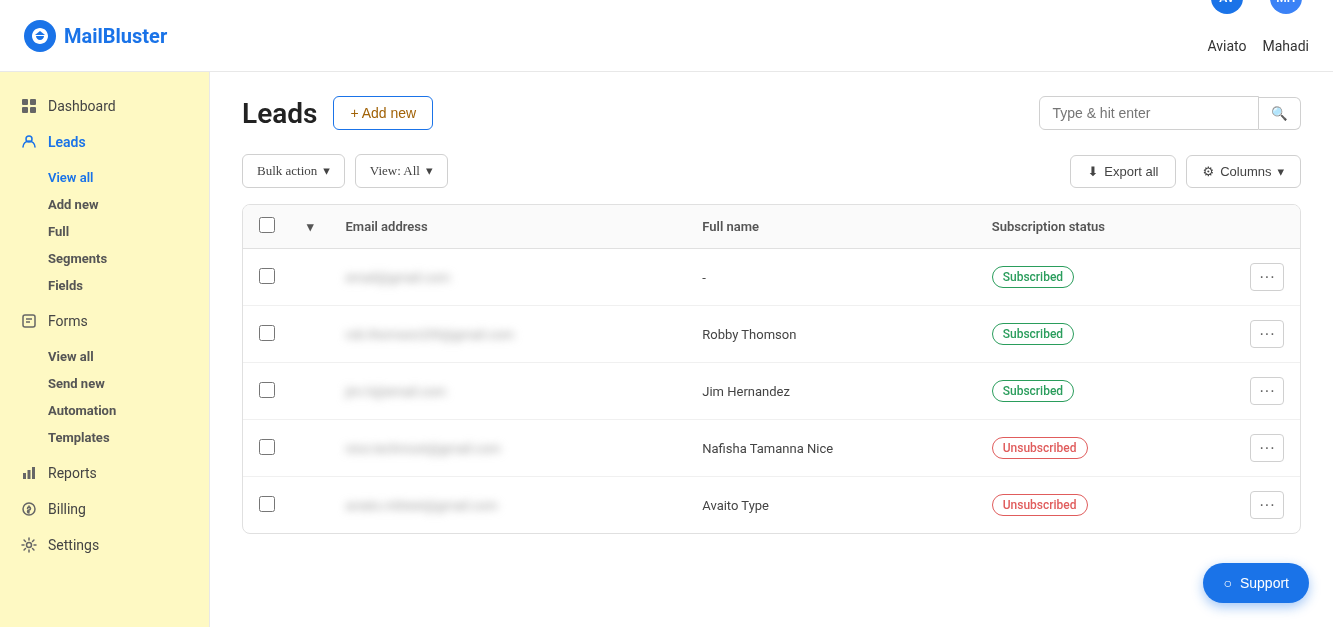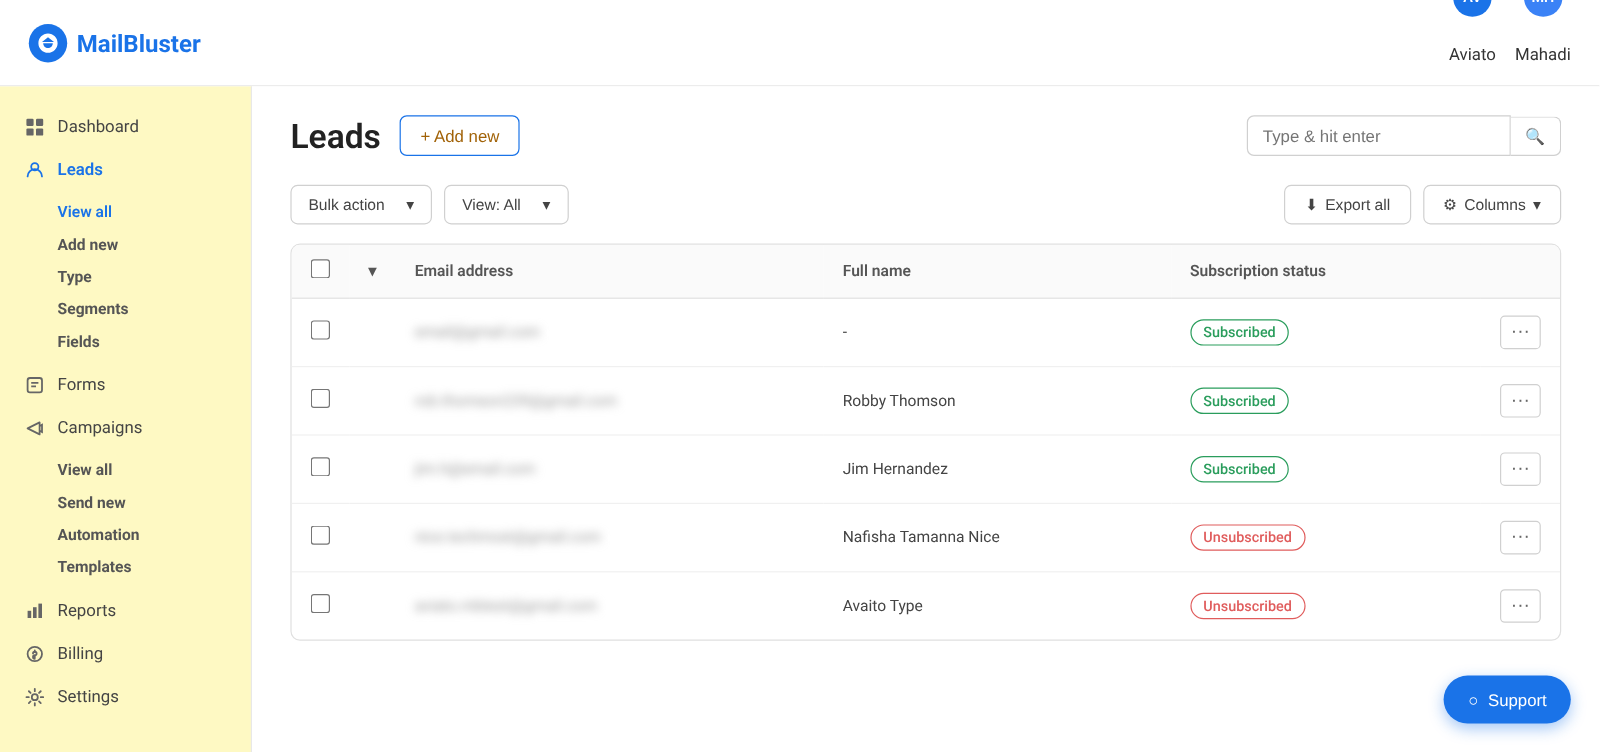--- a/index.html
+++ b/index.html
@@ -41,21 +41,21 @@
     
     .page-header { display: flex; align-items: center; gap: 16px; margin-bottom: 24px; }
     .page-title { font-size: 28px; font-weight: 600; color: #222; }
     .add-new-btn { display: flex; align-items: center; gap: 6px; padding: 8px 16px; border: 1.5px solid #1a73e8; border-radius: 6px; color: #a16207; background: #fff; cursor: pointer; font-size: 14px; font-weight: 500; }
     .search-area { margin-left: auto; display: flex; align-items: center; gap: 0; }
     .search-input { width: 220px; padding: 8px 12px; border: 1.5px solid #d0d0d0; border-radius: 6px 0 0 6px; font-size: 14px; color: #888; outline: none; }
     .search-btn { padding: 8px 12px; border: 1.5px solid #d0d0d0; border-left: none; border-radius: 0 6px 6px 0; background: #fff; cursor: pointer; color: #666; }
 
     
     .toolbar { display: flex; align-items: center; gap: 10px; margin-bottom: 16px; }
-    .toolbar-btn { display: flex; align-items: center; gap: 18px; padding: 8px 14px; border: 1.5px solid #d0d0d0; border-radius: 6px; background: #fff; cursor: pointer; font-size: 13px; color: #444; }
+    .toolbar-btn { display: flex; align-items: center; gap: 6px; padding: 8px 14px; border: 1.5px solid #d0d0d0; border-radius: 6px; background: #fff; cursor: pointer; font-size: 13px; color: #444; font-family: Liberation Serif, serif; }
     .toolbar-right { margin-left: auto; display: flex; align-items: center; gap: 10px; }
     .export-btn { display: flex; align-items: center; gap: 6px; padding: 8px 16px; border: 1.5px solid #d0d0d0; border-radius: 6px; background: #fff; cursor: pointer; font-size: 13px; color: #444; }
     .columns-btn { display: flex; align-items: center; gap: 6px; padding: 8px 16px; border: 1.5px solid #d0d0d0; border-radius: 6px; background: #fff; cursor: pointer; font-size: 13px; color: #444; }
 
     
     .table-wrap { border: 1px solid #e0e0e0; border-radius: 8px; overflow: hidden; }
     table { width: 100%; border-collapse: collapse; }
     thead tr { background: #fafafa; border-bottom: 1px solid #e0e0e0; }
     thead th { padding: 12px 16px; text-align: left; font-size: 13px; font-weight: 600; color: #555; }
     tbody tr { border-bottom: 1px solid #f0f0f0; }
@@ -125,45 +125,36 @@
         <svg width="16" height="16" viewBox="0 0 16 16" fill="none">
             <circle cx="8" cy="5" r="3" stroke="#1a73e8" stroke-width="1.5"></circle>
             <path d="M2 13c0-3.3 2.7-6 6-6s6 2.7 6 6" stroke="#1a73e8" stroke-width="1.5" stroke-linecap="round"></path>
           </svg>
       </span>
       <span>Leads</span>
     </div>
     <div class="sidebar-sub">
       <a class="sidebar-sub-item active">View all</a>
       <a class="sidebar-sub-item">Add new</a>
-      <a class="sidebar-sub-item">Type</a>
+      <a class="sidebar-sub-item">Full</a>
       <a class="sidebar-sub-item">Segments</a>
       <a class="sidebar-sub-item">Fields</a>
     </div>
 
     <div class="sidebar-item">
       <span class="sidebar-icon">
         <svg width="16" height="16" viewBox="0 0 16 16" fill="none">
             <rect x="2" y="2" width="12" height="12" rx="2" stroke="currentColor" stroke-width="1.5"></rect>
             <line x1="5" y1="6" x2="11" y2="6" stroke="currentColor" stroke-width="1.5"></line>
             <line x1="5" y1="9" x2="9" y2="9" stroke="currentColor" stroke-width="1.5"></line>
           </svg>
       </span>
       <span>Forms</span>
     </div>
 
-    <div class="sidebar-item">
-      <span class="sidebar-icon">
-        <svg width="16" height="16" viewBox="0 0 16 16" fill="none">
-            <path d="M2 8l10-5v10L2 8z" stroke="currentColor" stroke-width="1.5" stroke-linejoin="round"></path>
-            <path d="M12 6l2-1v6l-2-1" stroke="currentColor" stroke-width="1.5"></path>
-          </svg>
-      </span>
-      <span>Campaigns</span>
-    </div>
     <div class="sidebar-sub">
       <a class="sidebar-sub-item">View all</a>
       <a class="sidebar-sub-item">Send new</a>
       <a class="sidebar-sub-item">Automation</a>
       <a class="sidebar-sub-item">Templates</a>
     </div>
 
     <div class="sidebar-item">
       <span class="sidebar-icon">
         <svg width="16" height="16" viewBox="0 0 16 16" fill="none">

